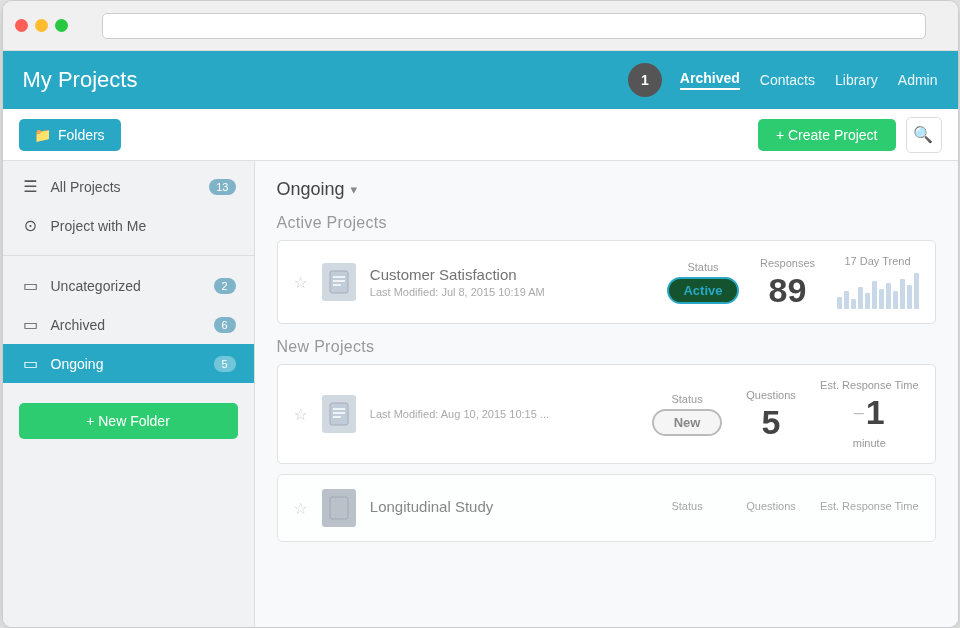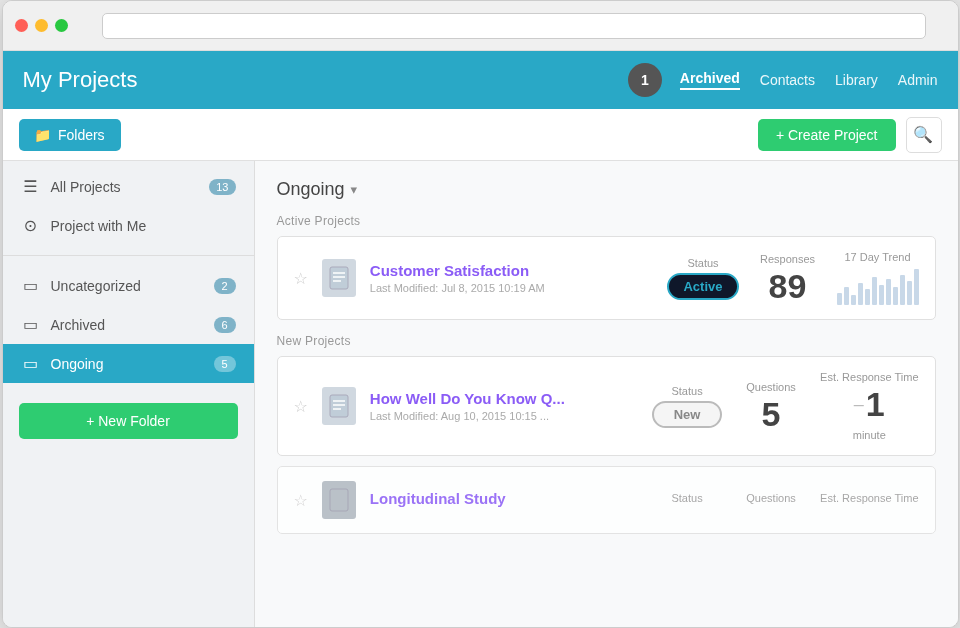--- a/index.html
+++ b/index.html
@@ -233,21 +233,21 @@
       margin-bottom: 14px;
       gap: 6px;
     }
     .section-title {
       font-size: 18px;
       font-weight: 500;
       color: #444;
     }
     .dropdown-arrow { color: #888; font-size: 13px; }
     .subsection-label {
-      font-size: 12px;
+      font-size: 16px;
       color: #999;
       margin-bottom: 8px;
       margin-top: 2px;
       letter-spacing: 0.3px;
     }
     
     .project-card {
       background: #fff;
       border: 1px solid #e0e0e0;
       border-radius: 5px;
@@ -266,22 +266,22 @@
       display: flex;
       align-items: center;
       justify-content: center;
       flex-shrink: 0;
       font-size: 18px;
       color: #888;
     }
     .project-info { flex: 1; }
     .project-name {
       font-size: 15px;
-      font-weight: 700;
-      color: #8b5cf6;
+      font-weight: 400;
+      color: #737373;
       margin-bottom: 3px;
     }
     .project-meta {
       font-size: 11px;
       color: #aaa;
     }
     .project-stat {
       text-align: center;
       min-width: 70px;
     }
@@ -300,21 +300,21 @@
       border-radius: 20px;
       padding: 4px 14px;
       font-size: 13px;
       font-weight: 600;
       border: 2px solid;
       text-align: center;
     }
     .status-active {
       color: #29a8c6;
       border-color: #29a8c6;
-      background: #0f172a;
+      background: #14532d;
       text-align: right;
     }
     .status-new {
       color: #888;
       border-color: #bbb;
       background: #f5f5f5;
     }
     
     .trend-bars {
       display: flex;
@@ -490,21 +490,20 @@
         <span class="star-icon">☆</span>
         <div class="survey-icon">
           <svg width="20" height="24" viewBox="0 0 20 24" fill="none">
             <rect x="1" y="1" width="18" height="22" rx="2" fill="#c0cdd8" stroke="#aab" stroke-width="1"></rect>
             <line x1="4" y1="7" x2="16" y2="7" stroke="#fff" stroke-width="1.5"></line>
             <line x1="4" y1="11" x2="16" y2="11" stroke="#fff" stroke-width="1.5"></line>
             <line x1="4" y1="15" x2="12" y2="15" stroke="#fff" stroke-width="1.5"></line>
           </svg>
         </div>
         <div class="project-info">
-          <div class="project-name">How Well Do You Know Q...</div>
           <div class="project-meta">Last Modified: Aug 10, 2015 10:15 ...</div>
         </div>
         <div class="project-stat">
           <div class="stat-label">Status</div>
           <div class="status-badge status-new">New</div>
         </div>
         <div class="project-stat">
           <div class="stat-label">Questions</div>
           <div class="stat-value">5</div>
         </div>

